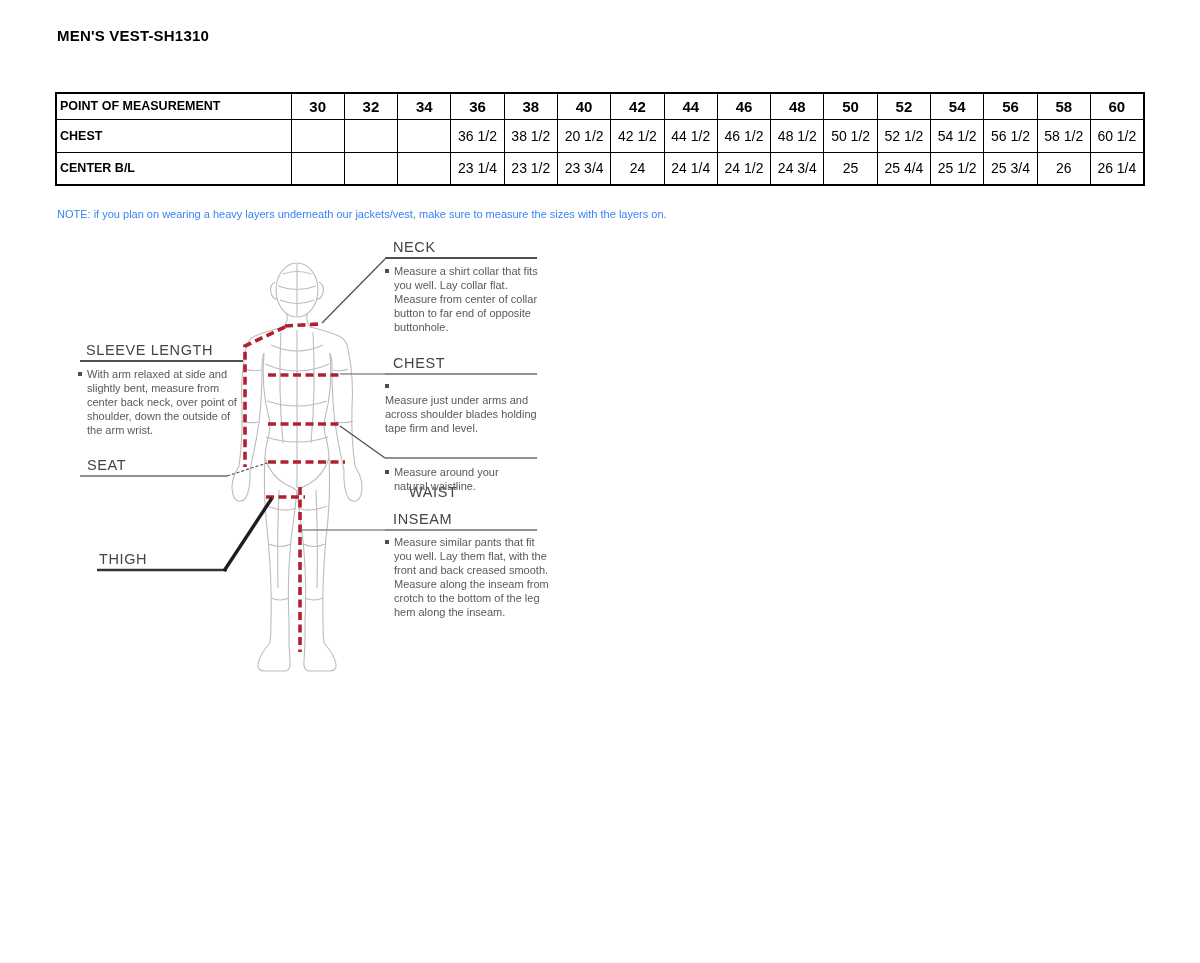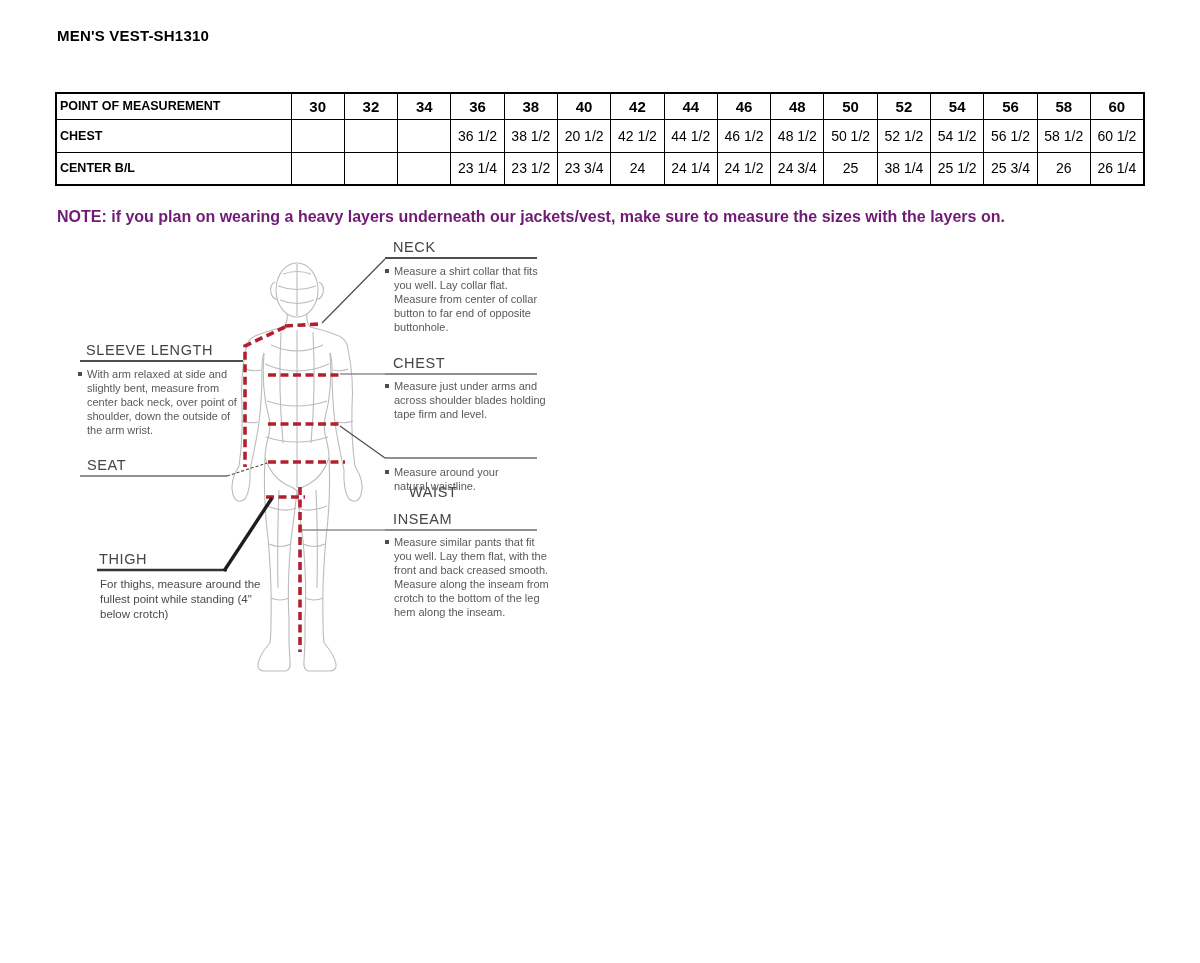--- a/index.html
+++ b/index.html
@@ -9,21 +9,21 @@
   .doc-title { position:absolute; left:57px; top:27px; font-size:15px; font-weight:bold; color:#000; letter-spacing:0.2px; }
 
   table.size-table { position:absolute; left:55px; top:92px; width:1088px; border-collapse:collapse; table-layout:fixed; border:2.5px solid #000; }
   table.size-table th, table.size-table td { border:1.5px solid #000; font-size:15px; color:#000; overflow:hidden; white-space:nowrap; }
   table.size-table tr.hdr { height:26px; }
   table.size-table tr.datarow { height:33px; }
   table.size-table .lbl { text-align:left; padding-left:3px; font-weight:bold; font-size:12.5px; }
   table.size-table th.num { text-align:center; font-weight:bold; }
   table.size-table td.num { text-align:center; font-weight:normal; font-size:14px; }
 
-  .note { position:absolute; left:57px; top:208px; font-size:16px; font-weight:bold; color:#701a75; }
+  .note { position:absolute; left:57px; top:208px; font-size:11px; font-weight:normal; color:#3b82f6; }
 
   .diagram { position:absolute; left:75px; top:238px; width:470px; height:460px; }
   .diagram svg { position:absolute; left:0; top:0; }
 
   .dg-heading { position:absolute; font-size:14.5px; color:#454545; letter-spacing:0.6px; white-space:nowrap; }
   .dg-text { position:absolute; display:flex; gap:5px; font-size:11px; line-height:1.28; color:#595959; }
   .dg-text .sq { flex:0 0 auto; width:4px; height:4px; background:#4d4d4d; margin-top:5px; }
   .dg-text.nobullet { color:#4a4a4a; font-size:11.5px; line-height:1.32; }
 </style>
 </head>
@@ -83,21 +83,21 @@
           <td class="num"></td>
           <td class="num"></td>
           <td class="num">23 1/4</td>
           <td class="num">23 1/2</td>
           <td class="num">23 3/4</td>
           <td class="num">24</td>
           <td class="num">24 1/4</td>
           <td class="num">24 1/2</td>
           <td class="num">24 3/4</td>
           <td class="num">25</td>
-          <td class="num">38 1/4</td>
+          <td class="num">25 4/4</td>
           <td class="num">25 1/2</td>
           <td class="num">25 3/4</td>
           <td class="num">26</td>
           <td class="num">26 1/4</td>
         </tr>
       </tbody>
   </table>
 
   <div class="note">NOTE: if you plan on wearing a heavy layers underneath our jackets/vest, make sure to measure the sizes with the layers on.</div>
 
@@ -186,37 +186,34 @@
       <span>Measure a shirt collar that fits you well. Lay collar flat. Measure from center of collar button to far end of opposite buttonhole.</span>
     </div>
 
     <div class="dg-heading" style="left:11px; top:104px;">SLEEVE LENGTH</div>
     <div class="dg-text" style="left:3px; top:129px; width:168px;">
       <span class="sq"></span>
       <span>With arm relaxed at side and slightly bent, measure from center back neck, over point of shoulder, down the outside of the arm wrist.</span>
     </div>
 
     <div class="dg-heading" style="left:318px; top:117px;">CHEST</div>
-    <div class="dg-text" style="left:310px; top:141px; width:164px;">
+    <div class="dg-text" style="left:310px; top:141px; width:164px;flex-direction:column;">
       <span class="sq"></span>
       <span>Measure just under arms and across shoulder blades holding tape firm and level.</span>
     </div>
 
     <div class="dg-heading" style="left:12px; top:219px;">SEAT</div>
 
     <div class="dg-heading" style="left:334px; top:203px;margin-top:43px;">WAIST</div>
     <div class="dg-text" style="left:310px; top:227px; width:150px;">
       <span class="sq"></span>
       <span>Measure around your natural waistline.</span>
     </div>
 
     <div class="dg-heading" style="left:24px; top:313px;">THIGH</div>
-    <div class="dg-text nobullet" style="left:25px; top:339px; width:172px;">
-      <span>For thighs, measure around the fullest point while standing (4" below crotch)</span>
-    </div>
 
     <div class="dg-heading" style="left:318px; top:273px;">INSEAM</div>
     <div class="dg-text" style="left:310px; top:297px; width:168px;">
       <span class="sq"></span>
       <span>Measure similar pants that fit you well. Lay them flat, with the front and back creased smooth. Measure along the inseam from crotch to the bottom of the leg hem along the inseam.</span>
     </div>
   </div>
 
 </div>
 

